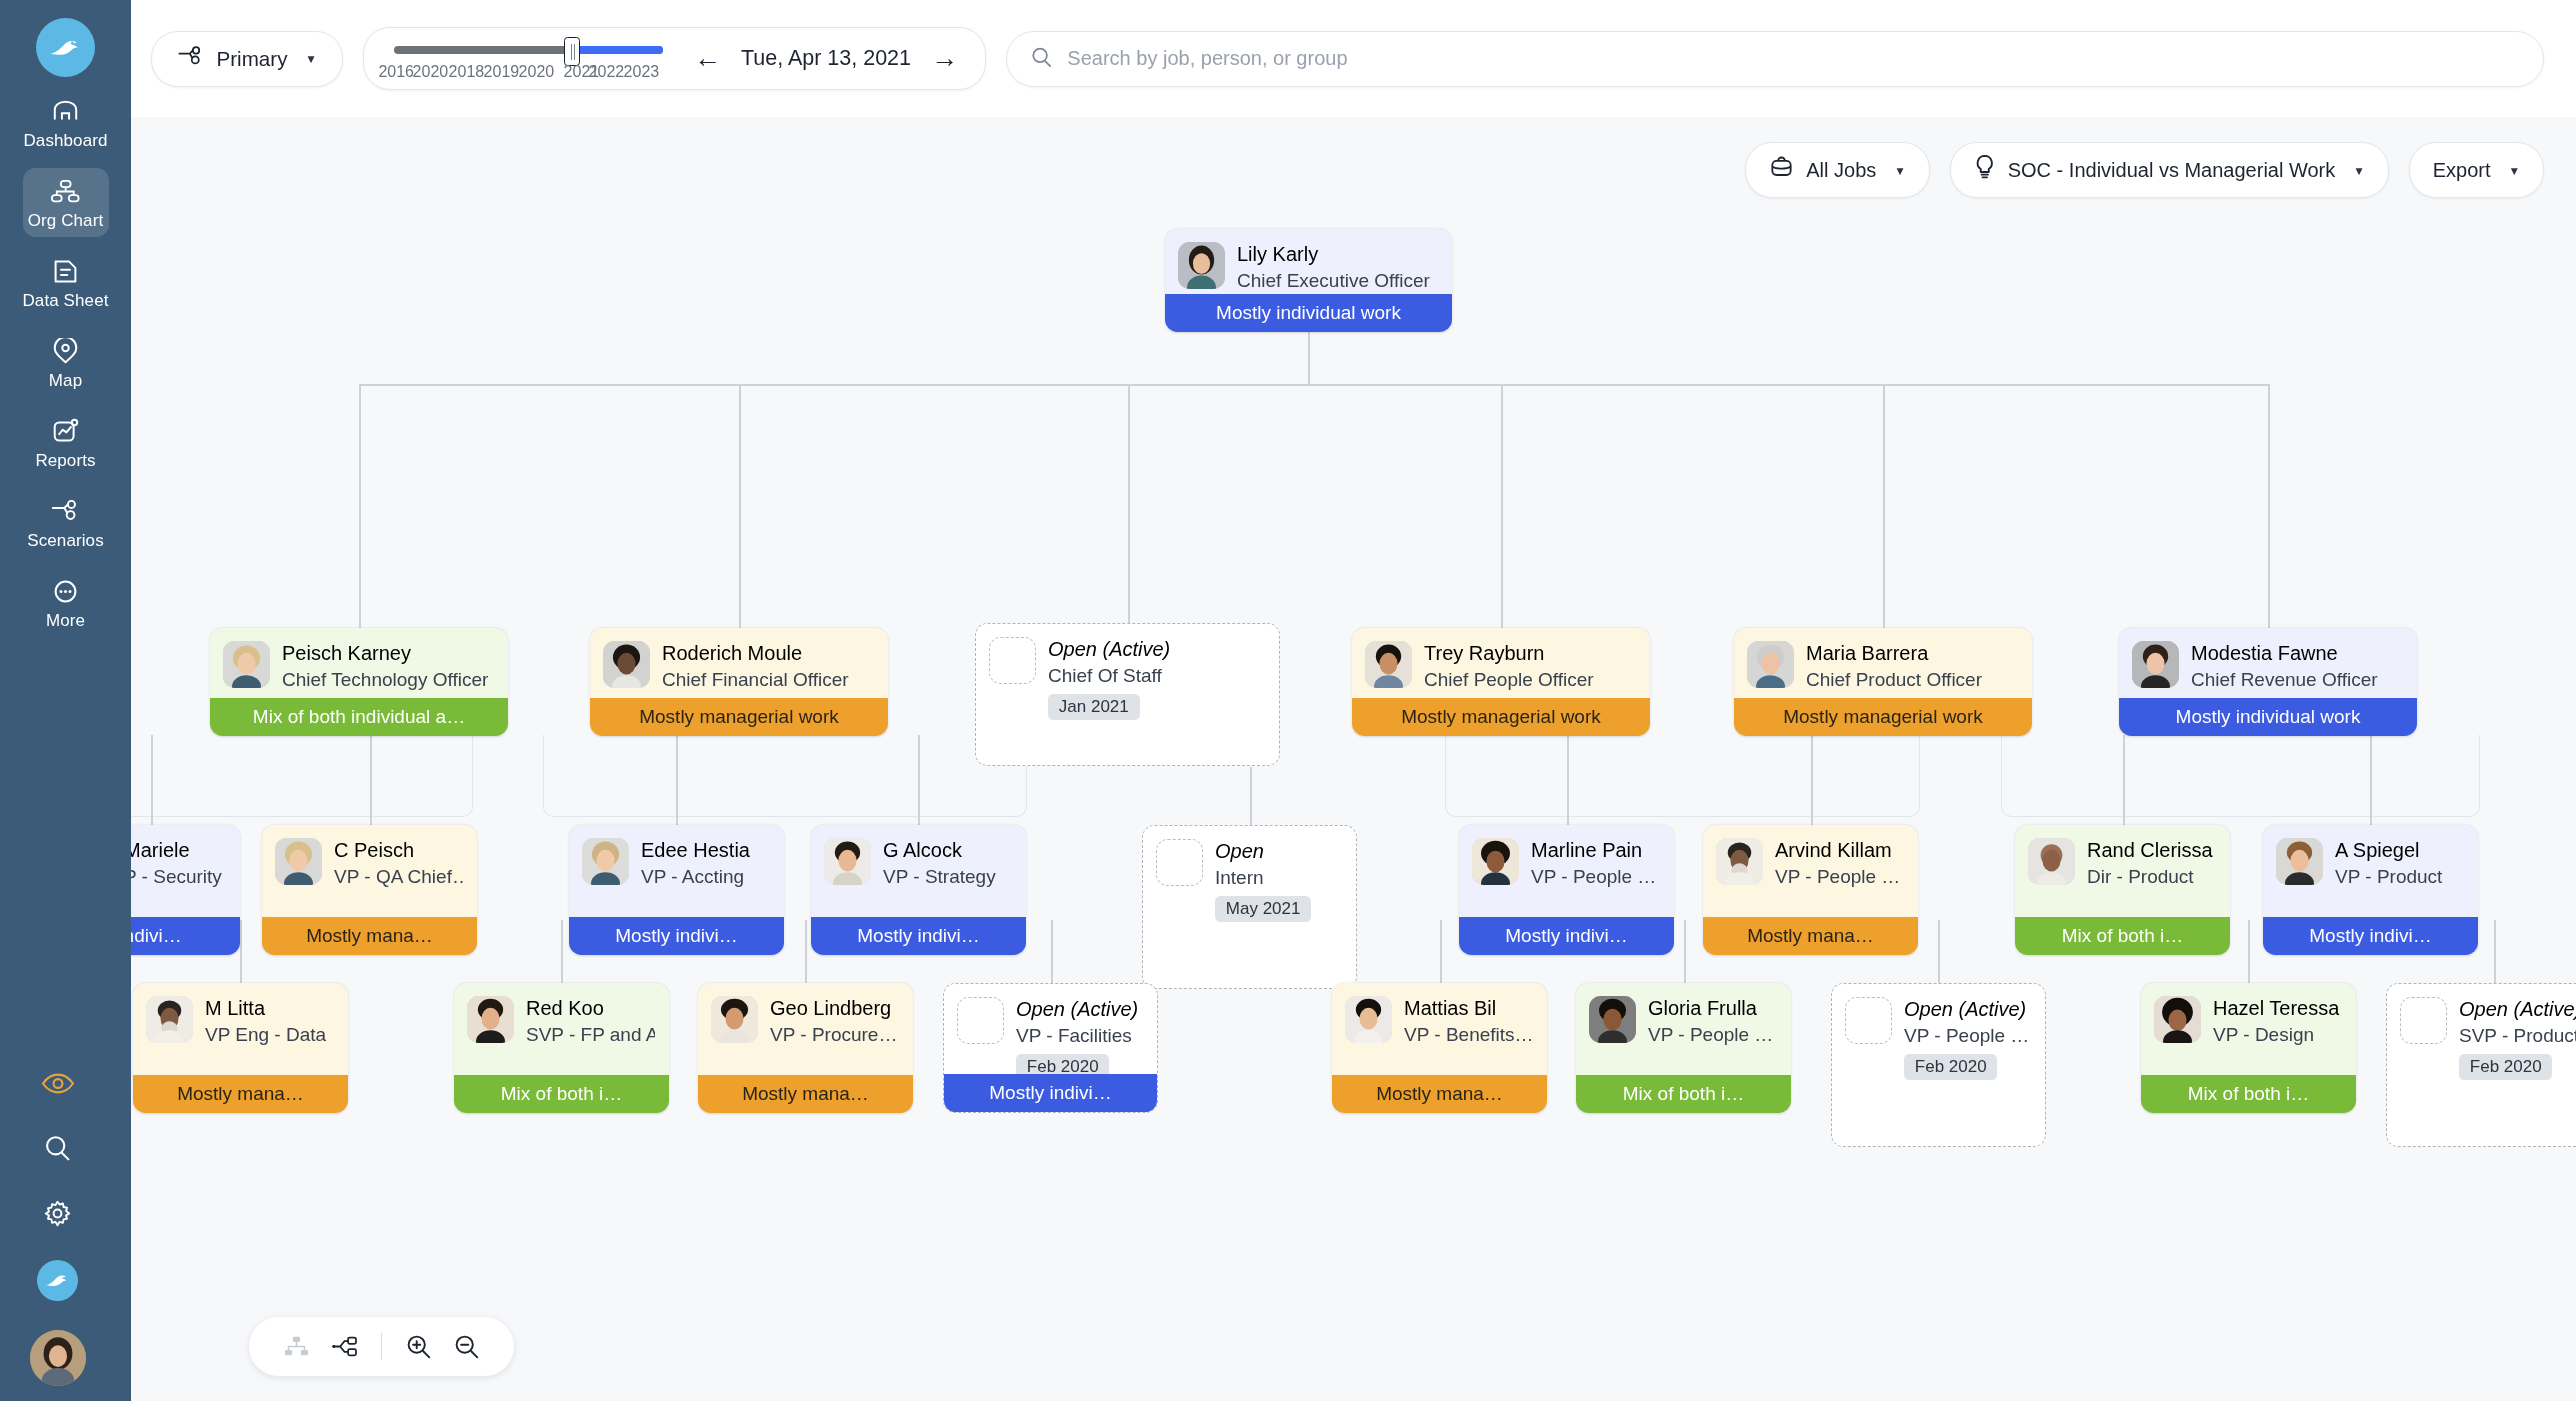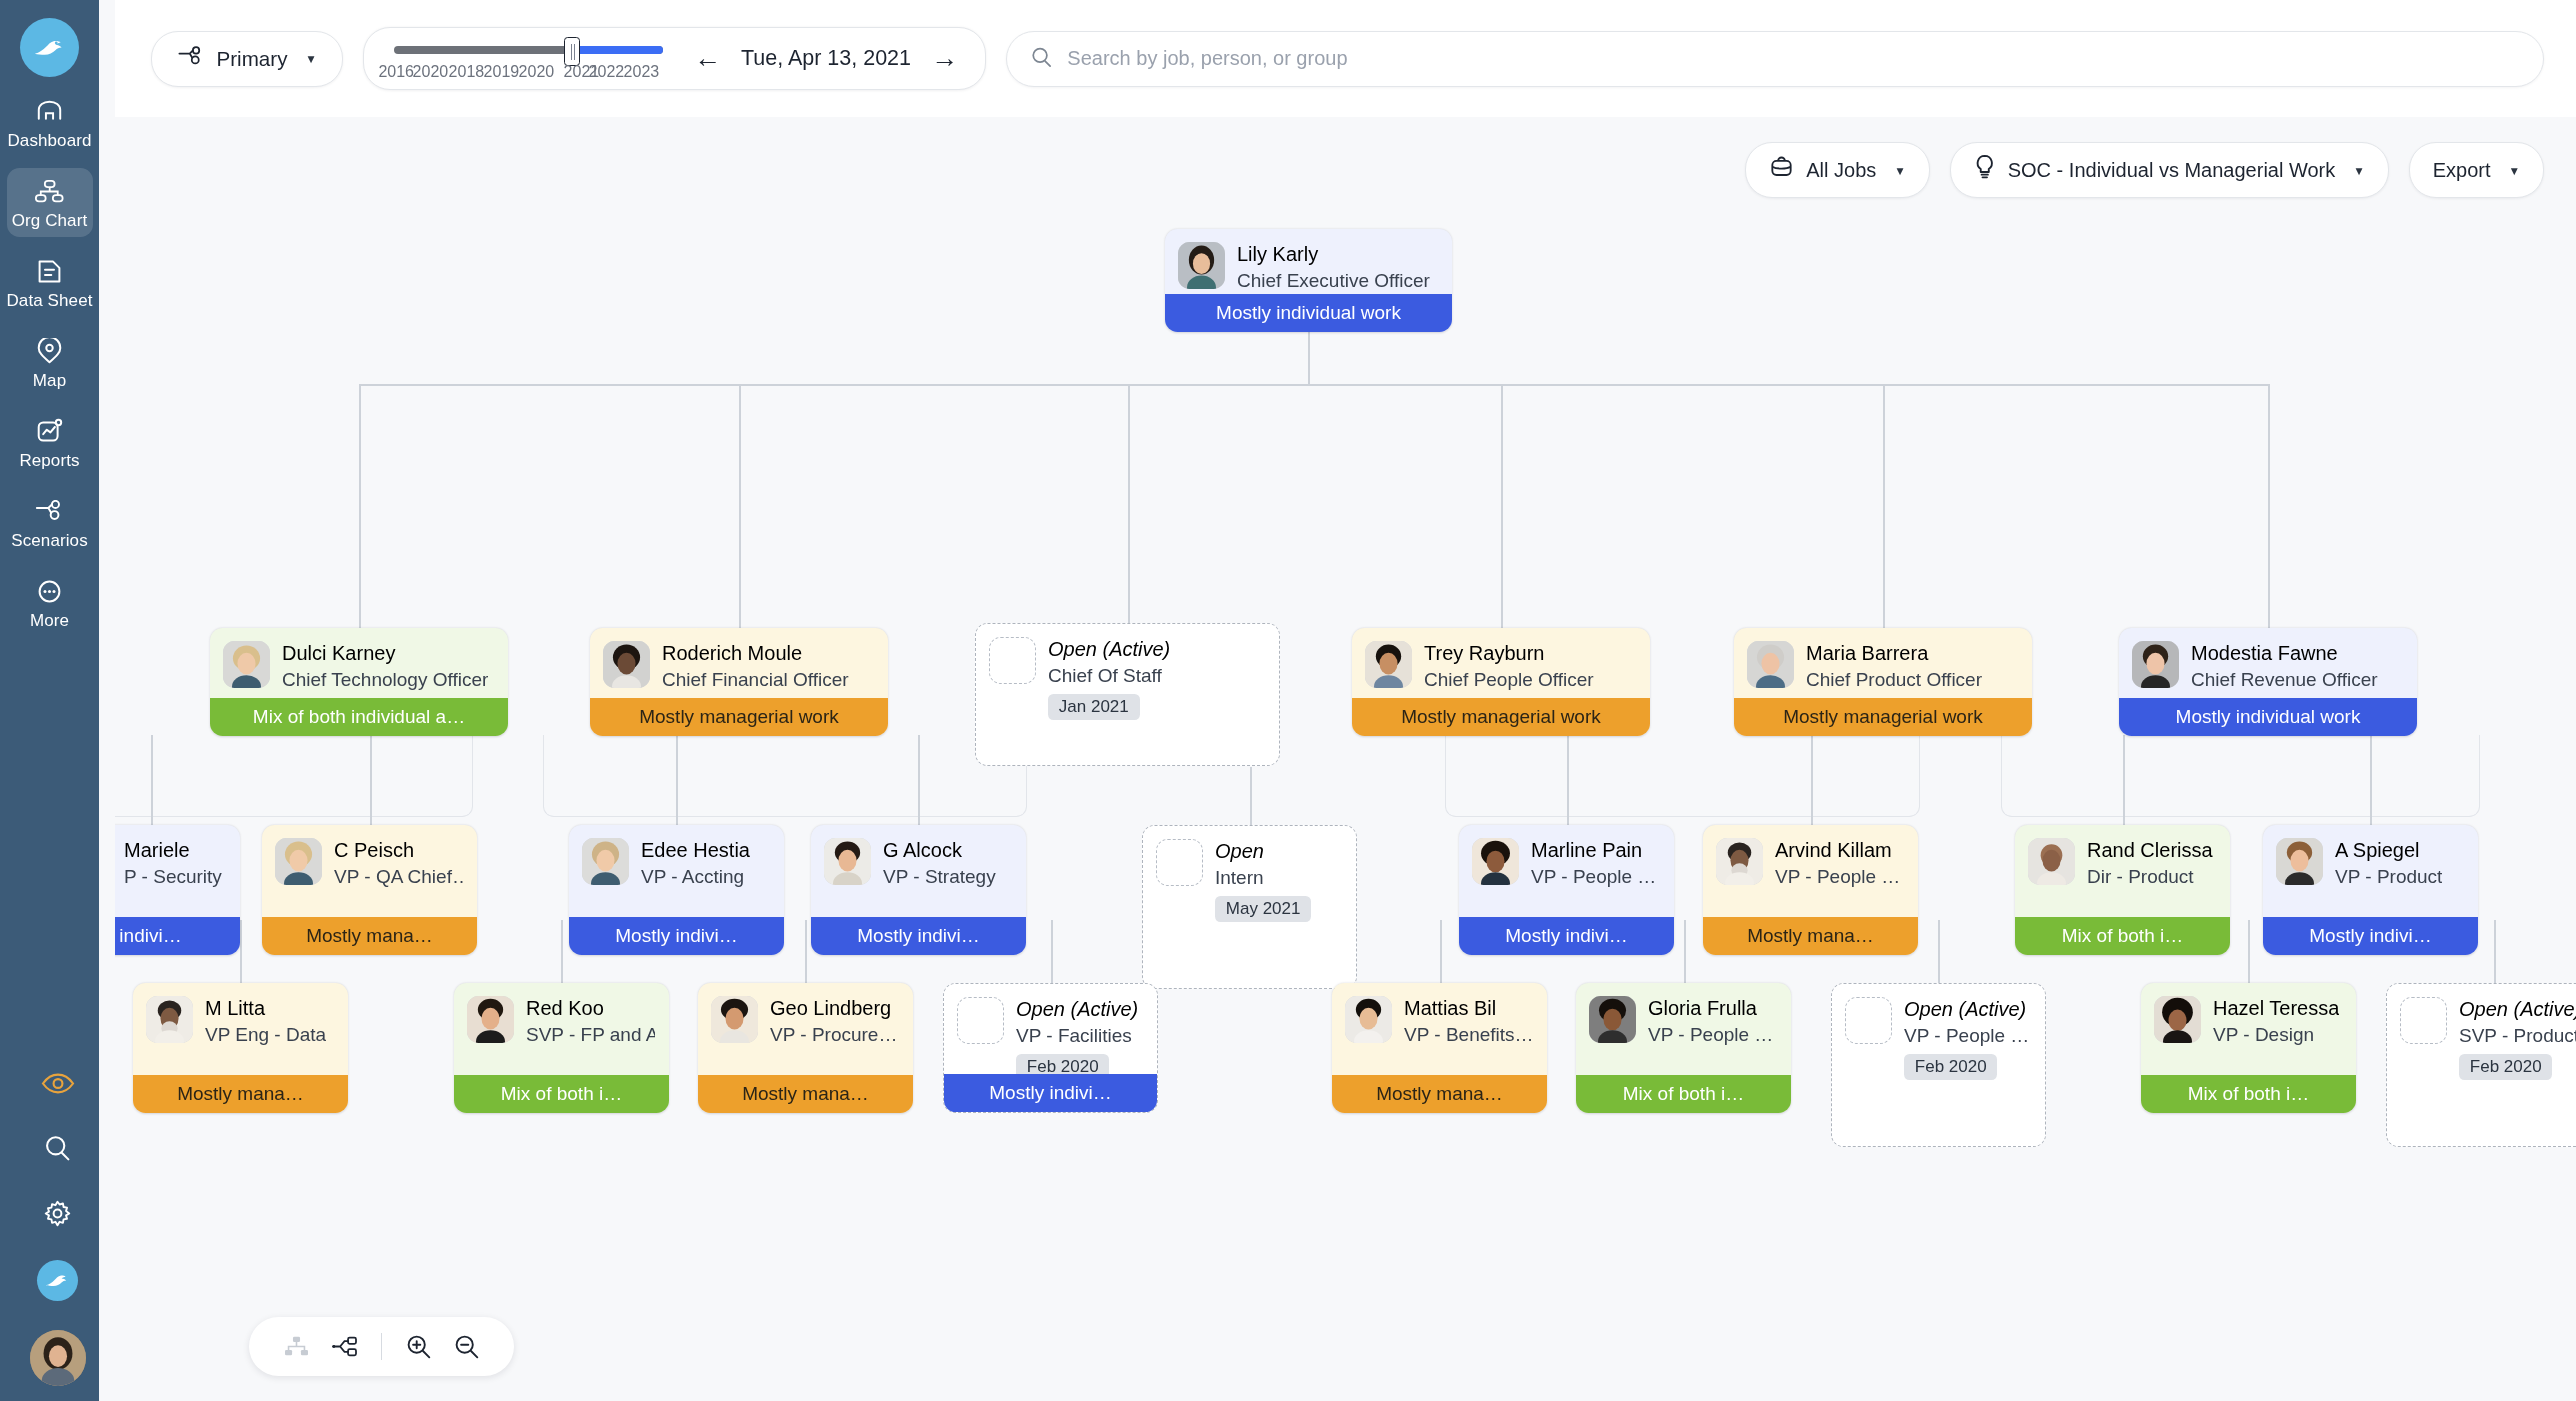--- a/index.html
+++ b/index.html
@@ -6,21 +6,21 @@
   html, body {
     width: 2576px; height: 1402px;
     font-family: "Liberation Sans", sans-serif;
     background: #f7f8fa;
     overflow: hidden;
   }
 
   
   #sidebar {
     position: absolute; left: 0; top: 0;
-    width: 99px; height: 1402px;
+    width: 131px; height: 1402px;
     background: #3c5b78;
     display: flex; flex-direction: column; align-items: center;
     z-index: 40;
   }
   #sidebar-logo {
     width: 59px; height: 59px; border-radius: 50%;
     background: #5cb8e4;
     margin-top: 18px;
     display: flex; align-items: center; justify-content: center;
   }
@@ -452,21 +452,21 @@
       <div class="body">
         <span class="avatar">
           <svg width="47" height="47" viewBox="0 0 52 52">
               <rect width="52" height="52" fill="#d8d8d6"></rect>
               <ellipse cx="26" cy="19" rx="15" ry="14" fill="#d9bf8c"></ellipse>
               <ellipse cx="26" cy="25" rx="10" ry="12" fill="#efc9a8"></ellipse>
               <ellipse cx="26" cy="50" rx="16" ry="12" fill="#3e5d70"></ellipse>
             </svg>
         </span>
         <span class="txt">
-          <div class="nm">Dulci Karney</div>
+          <div class="nm">Peisch Karney</div>
           <div class="ttl">Chief Technology Officer</div>
         </span>
       </div>
       <div class="footer">Mix of both individual a…</div>
     </div>
 
     <div class="node tone-man" style="left:475px;top:511px;width:298px;height:108px;">
       <div class="body">
         <span class="avatar">
           <svg width="47" height="47" viewBox="0 0 52 52">

